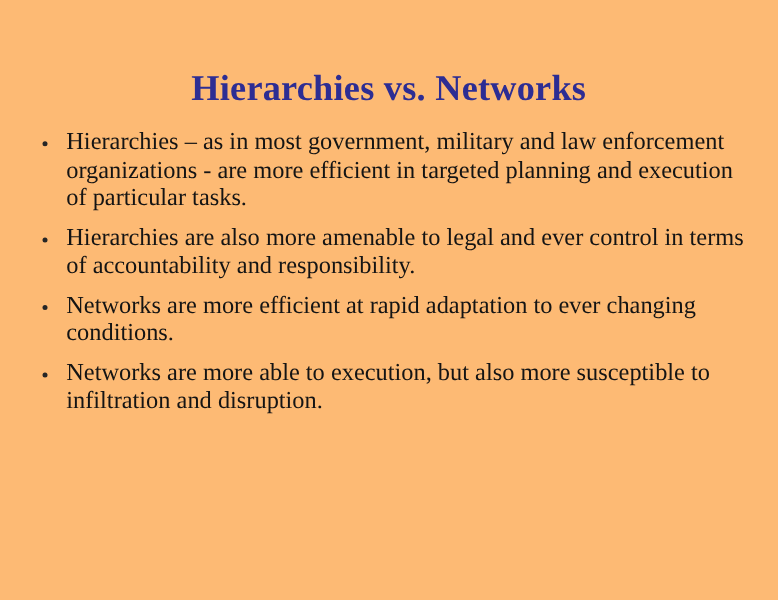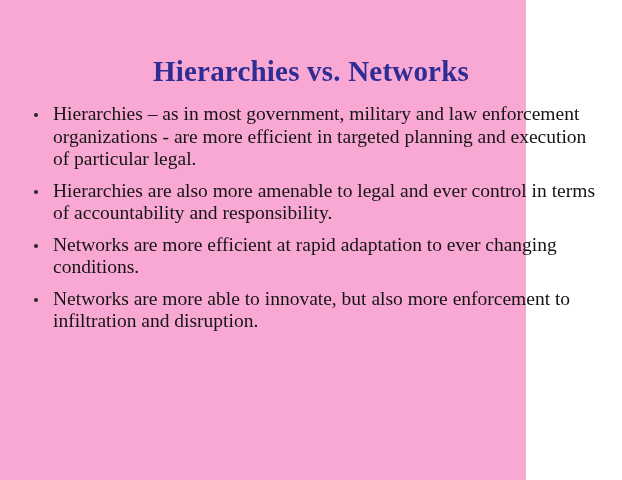--- a/index.html
+++ b/index.html
@@ -9,23 +9,23 @@
   }
   body {
     width: 622px;
     height: 480px;
     background: #ffffff;
     font-family: "Liberation Serif", "DejaVu Serif", serif;
     overflow: hidden;
   }
   .slide {
     position: relative;
-    width: 526px;
+    width: 622px;
     height: 480px;
-    background: #f9a8d4;
+    background: #fdba74;
     box-sizing: border-box;
   }
   .slide-title {
     position: absolute;
     top: 54px;
     left: 0;
     width: 622px;
     text-align: center;
     font-family: "Liberation Serif", "DejaVu Serif", serif;
     font-weight: bold;
@@ -73,34 +73,34 @@
 <body>
 
 <div class="slide">
 
   <div class="slide-title">Hierarchies vs. Networks</div>
 
   <ul class="body-list">
 
     <li class="bullet-item">
       <span class="bullet-marker"></span>
-      <span class="bullet-text">Hierarchies – as in most government, military and law enforcement organizations - are more efficient in targeted planning and execution of particular legal.</span>
+      <span class="bullet-text">Hierarchies – as in most government, military and law enforcement organizations - are more efficient in targeted planning and execution of particular tasks.</span>
     </li>
 
     <li class="bullet-item">
       <span class="bullet-marker"></span>
       <span class="bullet-text">Hierarchies are also more amenable to legal and ever control in terms of accountability and responsibility.</span>
     </li>
 
     <li class="bullet-item">
       <span class="bullet-marker"></span>
       <span class="bullet-text">Networks are more efficient at rapid adaptation to ever changing conditions.</span>
     </li>
 
     <li class="bullet-item">
       <span class="bullet-marker"></span>
-      <span class="bullet-text">Networks are more able to innovate, but also more enforcement to infiltration and disruption.</span>
+      <span class="bullet-text">Networks are more able to execution, but also more susceptible to infiltration and disruption.</span>
     </li>
 
 
   </ul>
 
 </div>
 
 </body></html>

